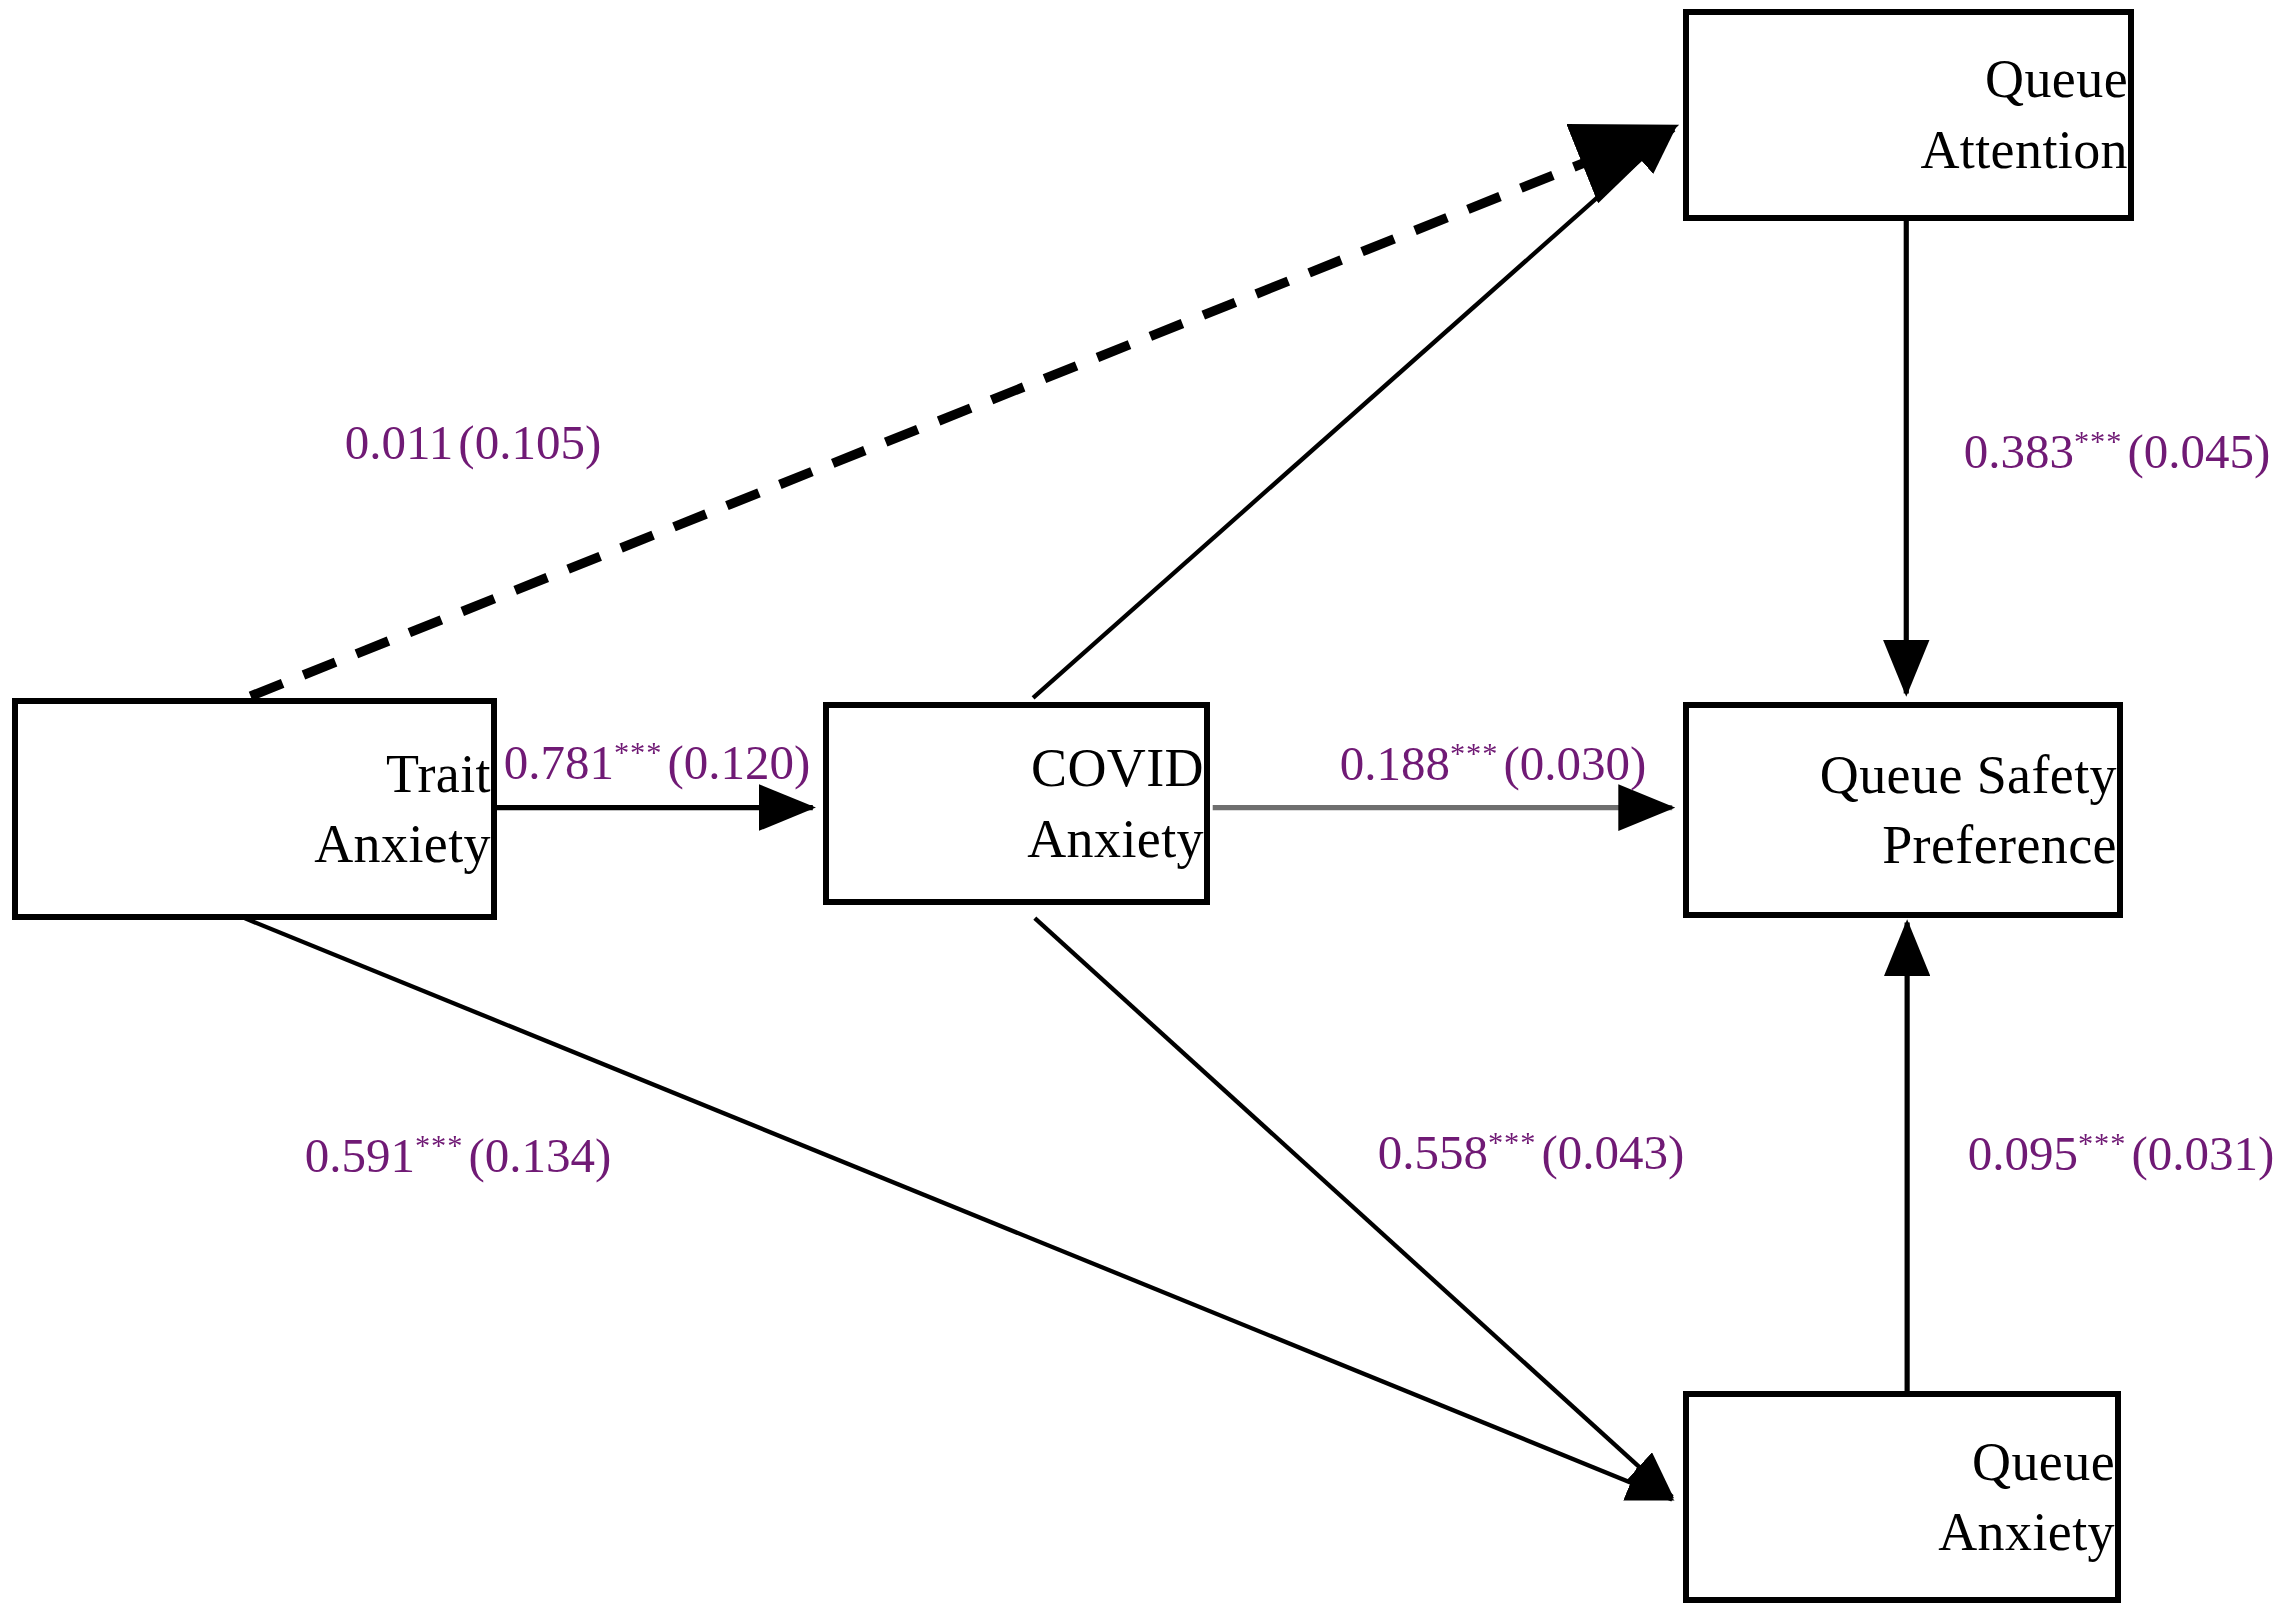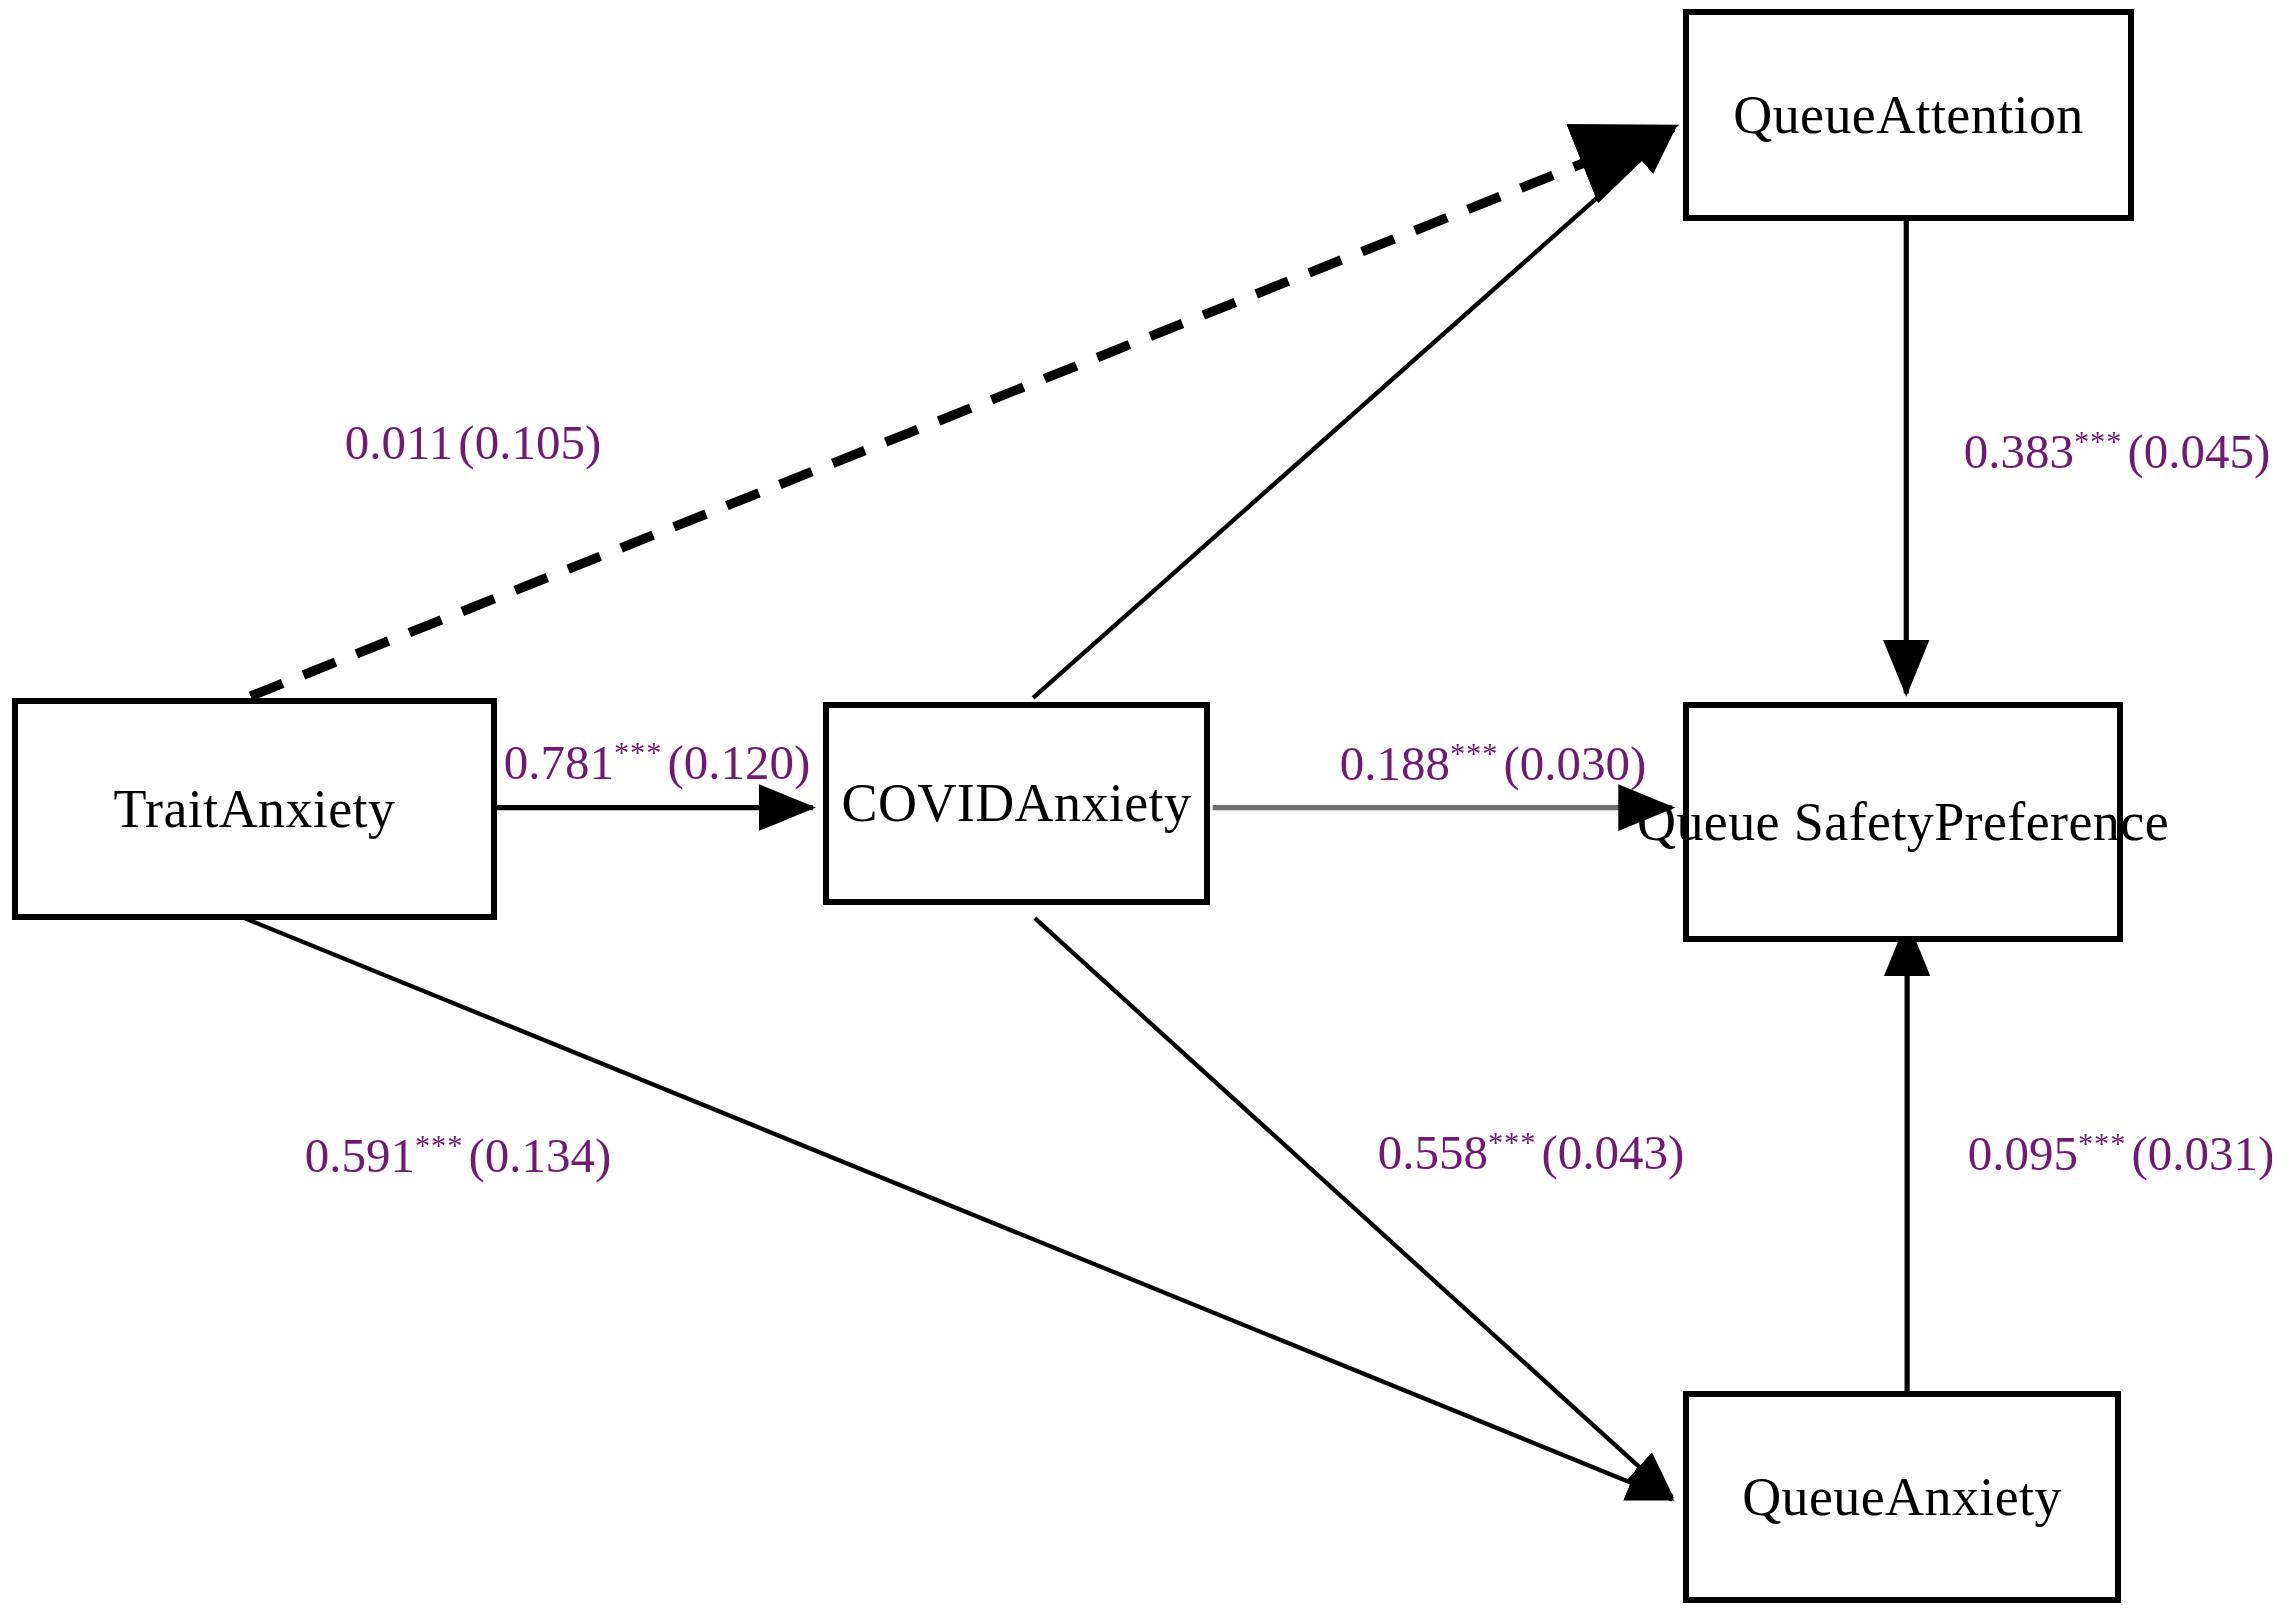--- a/index.html
+++ b/index.html
@@ -24,22 +24,22 @@
     width: 2295px;
     height: 1616px;
     display: block;
   }
   .node-box {
     position: absolute;
     box-sizing: border-box;
     border: 6px solid #000000;
     background: #ffffff;
     display: flex;
-    flex-direction: row;
-    align-items: center;
+    flex-direction: column;
+    align-items: flex-end;
     justify-content: center;
     text-align: center;
     line-height: 1.30;
     font-size: 54px;
     color: #000000;
     font-family: "Liberation Serif", "DejaVu Serif", serif;
     letter-spacing: 0.4px;
   }
   .node-line {
     display: block;
@@ -105,21 +105,21 @@
   <div class="node-box" style="left:823px; top:702px; width:387px; height:203px;">
     <span class="node-line">COVID</span>
     <span class="node-line">Anxiety</span>
   </div>
 
   <div class="node-box" style="left:1683px; top:8.6px; width:451px; height:212px;">
     <span class="node-line">Queue</span>
     <span class="node-line">Attention</span>
   </div>
 
-  <div class="node-box" style="left:1683px; top:702px; width:440px; height:240px;">
+  <div class="node-box" style="left:1683px; top:702px; width:440px; height:216px;">
     <span class="node-line">Queue Safety</span>
     <span class="node-line">Preference</span>
   </div>
 
   <div class="node-box" style="left:1683px; top:1391px; width:438px; height:212px;">
     <span class="node-line">Queue</span>
     <span class="node-line">Anxiety</span>
   </div>
 
   <div class="edge-label" style="left:473px; top:442px;">

